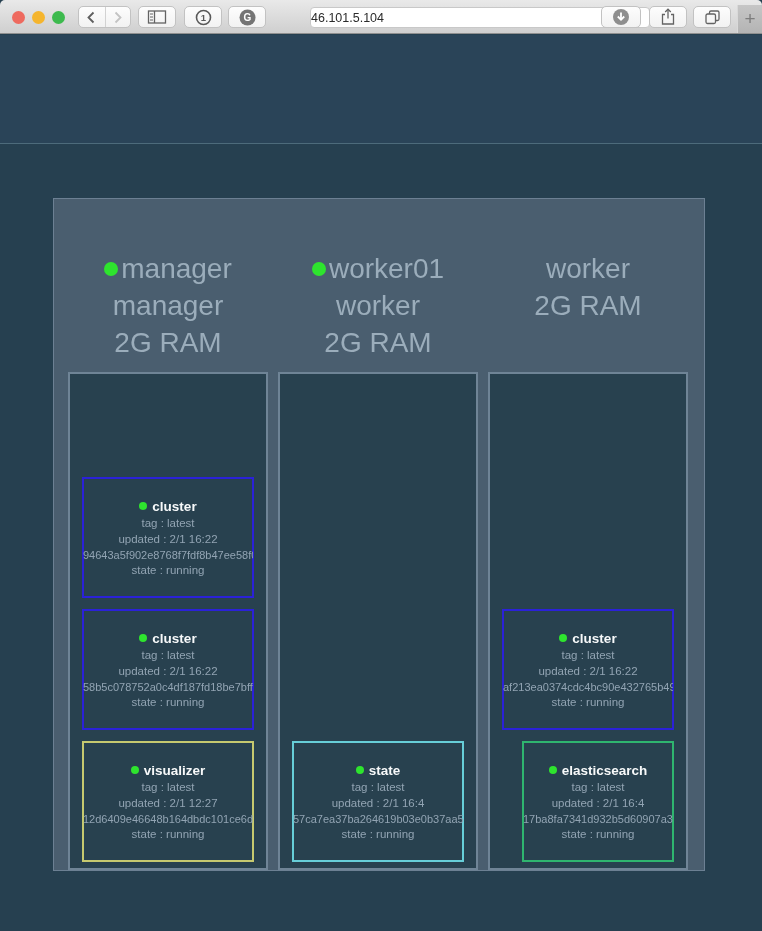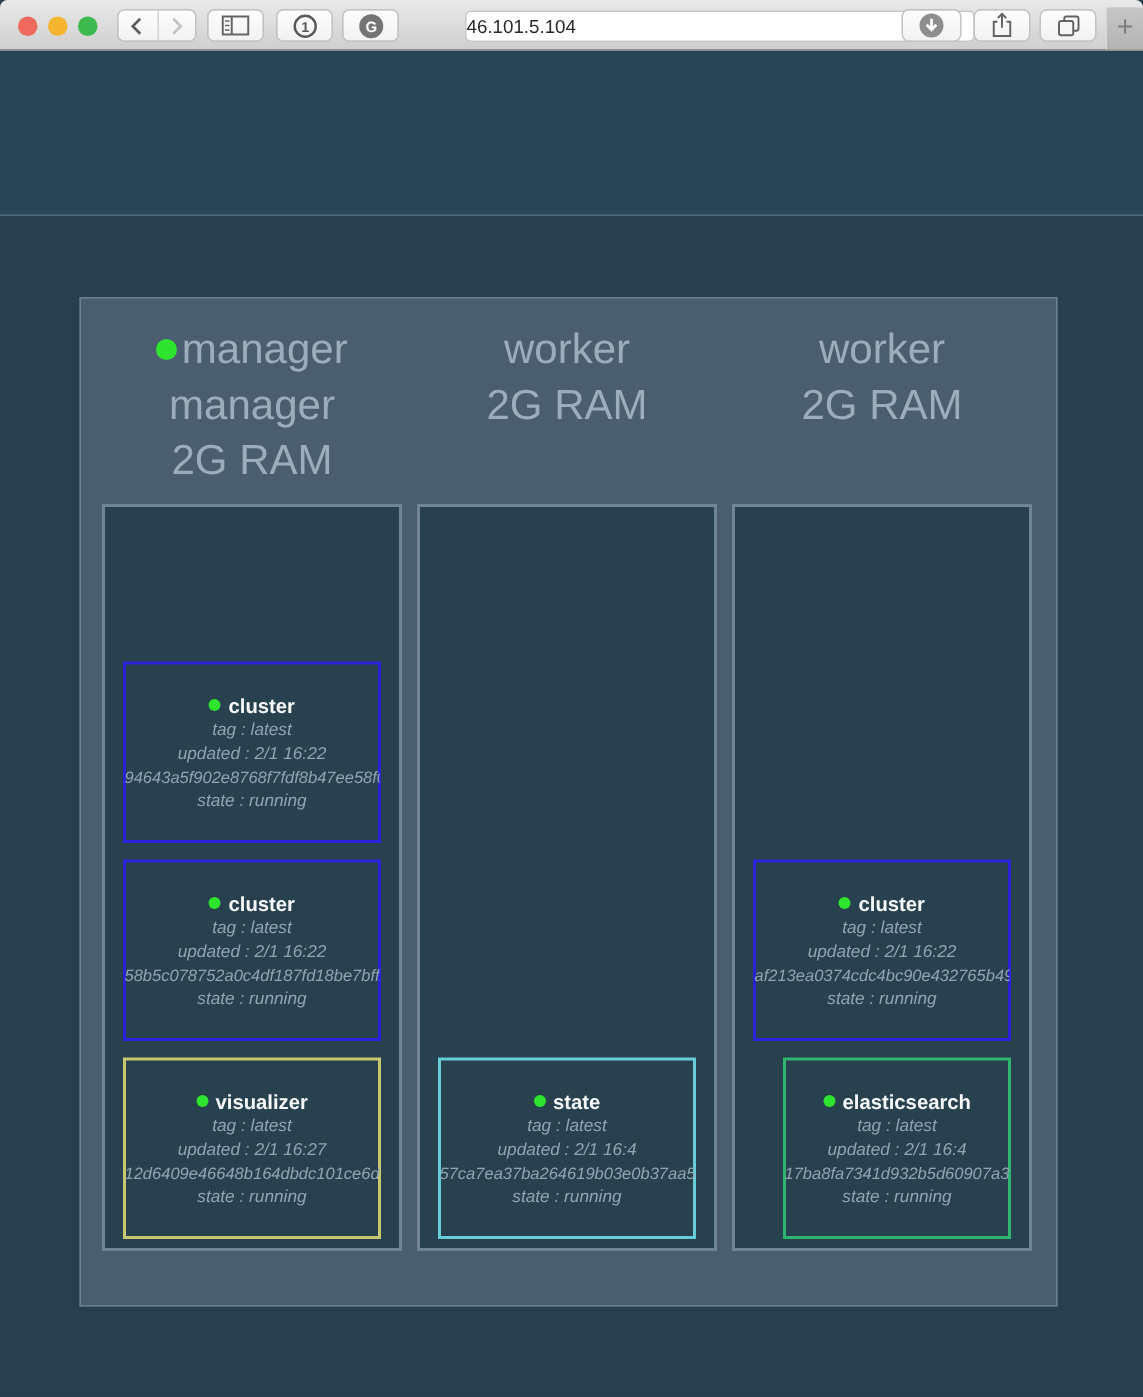--- a/index.html
+++ b/index.html
@@ -50,21 +50,21 @@
     color:#7d7d7d; font-size:19px; font-weight:300;
   }
 
   
   .page { position:absolute; top:35px; left:0; width:762px; height:896px; background:#264050; }
   .appbar { height:109px; background:#2a4458; border-bottom:1px solid #4d6b7b; }
 
   .panel {
     position:absolute; left:53px; top:163px; width:652px; height:673px;
     background:#4a5e6f; border:1px solid #6c8093;
-    display:flex; gap:10px; padding:0 14px;
+    display:flex; gap:10px; padding:0 14px;align-items:flex-end;
   }
   .node { width:200px; display:flex; flex-direction:column; }
   .node-header {
     height:137px; padding-top:15px; text-align:center;
     font-size:28px; line-height:37px; color:#9badbb;
   }
   .dot { display:inline-block; border-radius:50%; vertical-align:middle; }
   .dot-lg { width:14px; height:14px; margin-right:3px; margin-top:-4px; }
   .dot-sm { width:8px;  height:8px;  margin-right:5px; margin-top:-2px; }
 
@@ -72,21 +72,21 @@
     height:498px; background:#28414f; border:2px solid #6f8496;
     display:flex; flex-direction:column; justify-content:flex-end;
     gap:11px; padding:6px 12px;
   }
   .card {
     height:121px; border:2px solid #888; text-align:center;
     display:flex; flex-direction:column; justify-content:space-evenly;
     padding:16px 8px;
   }
   .card-name { color:#f7f9fa; font-weight:bold; font-size:13.5px; }
-  .card-line { color:#92a4b3; font-size:11.5px;font-style:italic; }
+  .card-line { color:#92a4b3; font-size:11.5px; }
   .card-hash { font-size:11px; margin:0 -9px; white-space:nowrap; overflow:hidden; text-align:left; }
 </style>
 </head>
 <body>
 
 <div class="chrome">
   <span class="tlight tl-red"></span>
   <span class="tlight tl-yellow"></span>
   <span class="tlight tl-green"></span>
 
@@ -187,49 +187,52 @@
         <div class="card" style="border-color: rgb(43, 33, 216);">
           <div class="card-name"><span class="dot dot-sm" style="background: rgb(46, 228, 46);"></span><span>cluster</span></div>
           <div class="card-line">tag : latest</div>
           <div class="card-line">updated : 2/1 16:22</div>
           <div class="card-line card-hash">58b5c078752a0c4df187fd18be7bff2l</div>
           <div class="card-line">state : running</div>
         </div>
         <div class="card" style="border-color: rgb(198, 201, 111);">
           <div class="card-name"><span class="dot dot-sm" style="background: rgb(46, 228, 46);"></span><span>visualizer</span></div>
           <div class="card-line">tag : latest</div>
-          <div class="card-line">updated : 2/1 16:27</div>
+          <div class="card-line">updated : 2/1 12:27</div>
           <div class="card-line card-hash">12d6409e46648b164dbdc101ce6d54</div>
+          <div class="card-line">state : running</div>
+        </div>
+      </div>
+    </div>
+
+    <div class="node">
+      <div class="node-header">
+        <div>
+          <span class="dot dot-lg" style="background: rgb(46, 228, 46);"></span><span>worker01</span>
+        </div>
+        <div>worker</div>
+        <div>2G RAM</div>
+      </div>
+      <div class="node-box">
+        <div class="card" style="border-color: rgb(103, 206, 216);">
+          <div class="card-name"><span class="dot dot-sm" style="background: rgb(46, 228, 46);"></span><span>state</span></div>
+          <div class="card-line">tag : latest</div>
+          <div class="card-line">updated : 2/1 16:4</div>
+          <div class="card-line card-hash">57ca7ea37ba264619b03e0b37aa529</div>
           <div class="card-line">state : running</div>
         </div>
       </div>
     </div>
 
     <div class="node">
       <div class="node-header">
         <div>worker</div>
         <div>2G RAM</div>
       </div>
       <div class="node-box">
-        <div class="card" style="border-color: rgb(103, 206, 216);">
-          <div class="card-name"><span class="dot dot-sm" style="background: rgb(46, 228, 46);"></span><span>state</span></div>
-          <div class="card-line">tag : latest</div>
-          <div class="card-line">updated : 2/1 16:4</div>
-          <div class="card-line card-hash">57ca7ea37ba264619b03e0b37aa529</div>
-          <div class="card-line">state : running</div>
-        </div>
-      </div>
-    </div>
-
-    <div class="node">
-      <div class="node-header">
-        <div>worker</div>
-        <div>2G RAM</div>
-      </div>
-      <div class="node-box">
         <div class="card" style="border-color: rgb(43, 33, 216);">
           <div class="card-name"><span class="dot dot-sm" style="background: rgb(46, 228, 46);"></span><span>cluster</span></div>
           <div class="card-line">tag : latest</div>
           <div class="card-line">updated : 2/1 16:22</div>
           <div class="card-line card-hash">af213ea0374cdc4bc90e432765b49f5</div>
           <div class="card-line">state : running</div>
         </div>
         <div class="card" style="border-color: rgb(47, 181, 111); margin-left: 20px;">
           <div class="card-name"><span class="dot dot-sm" style="background: rgb(46, 228, 46);"></span><span>elasticsearch</span></div>
           <div class="card-line">tag : latest</div>

